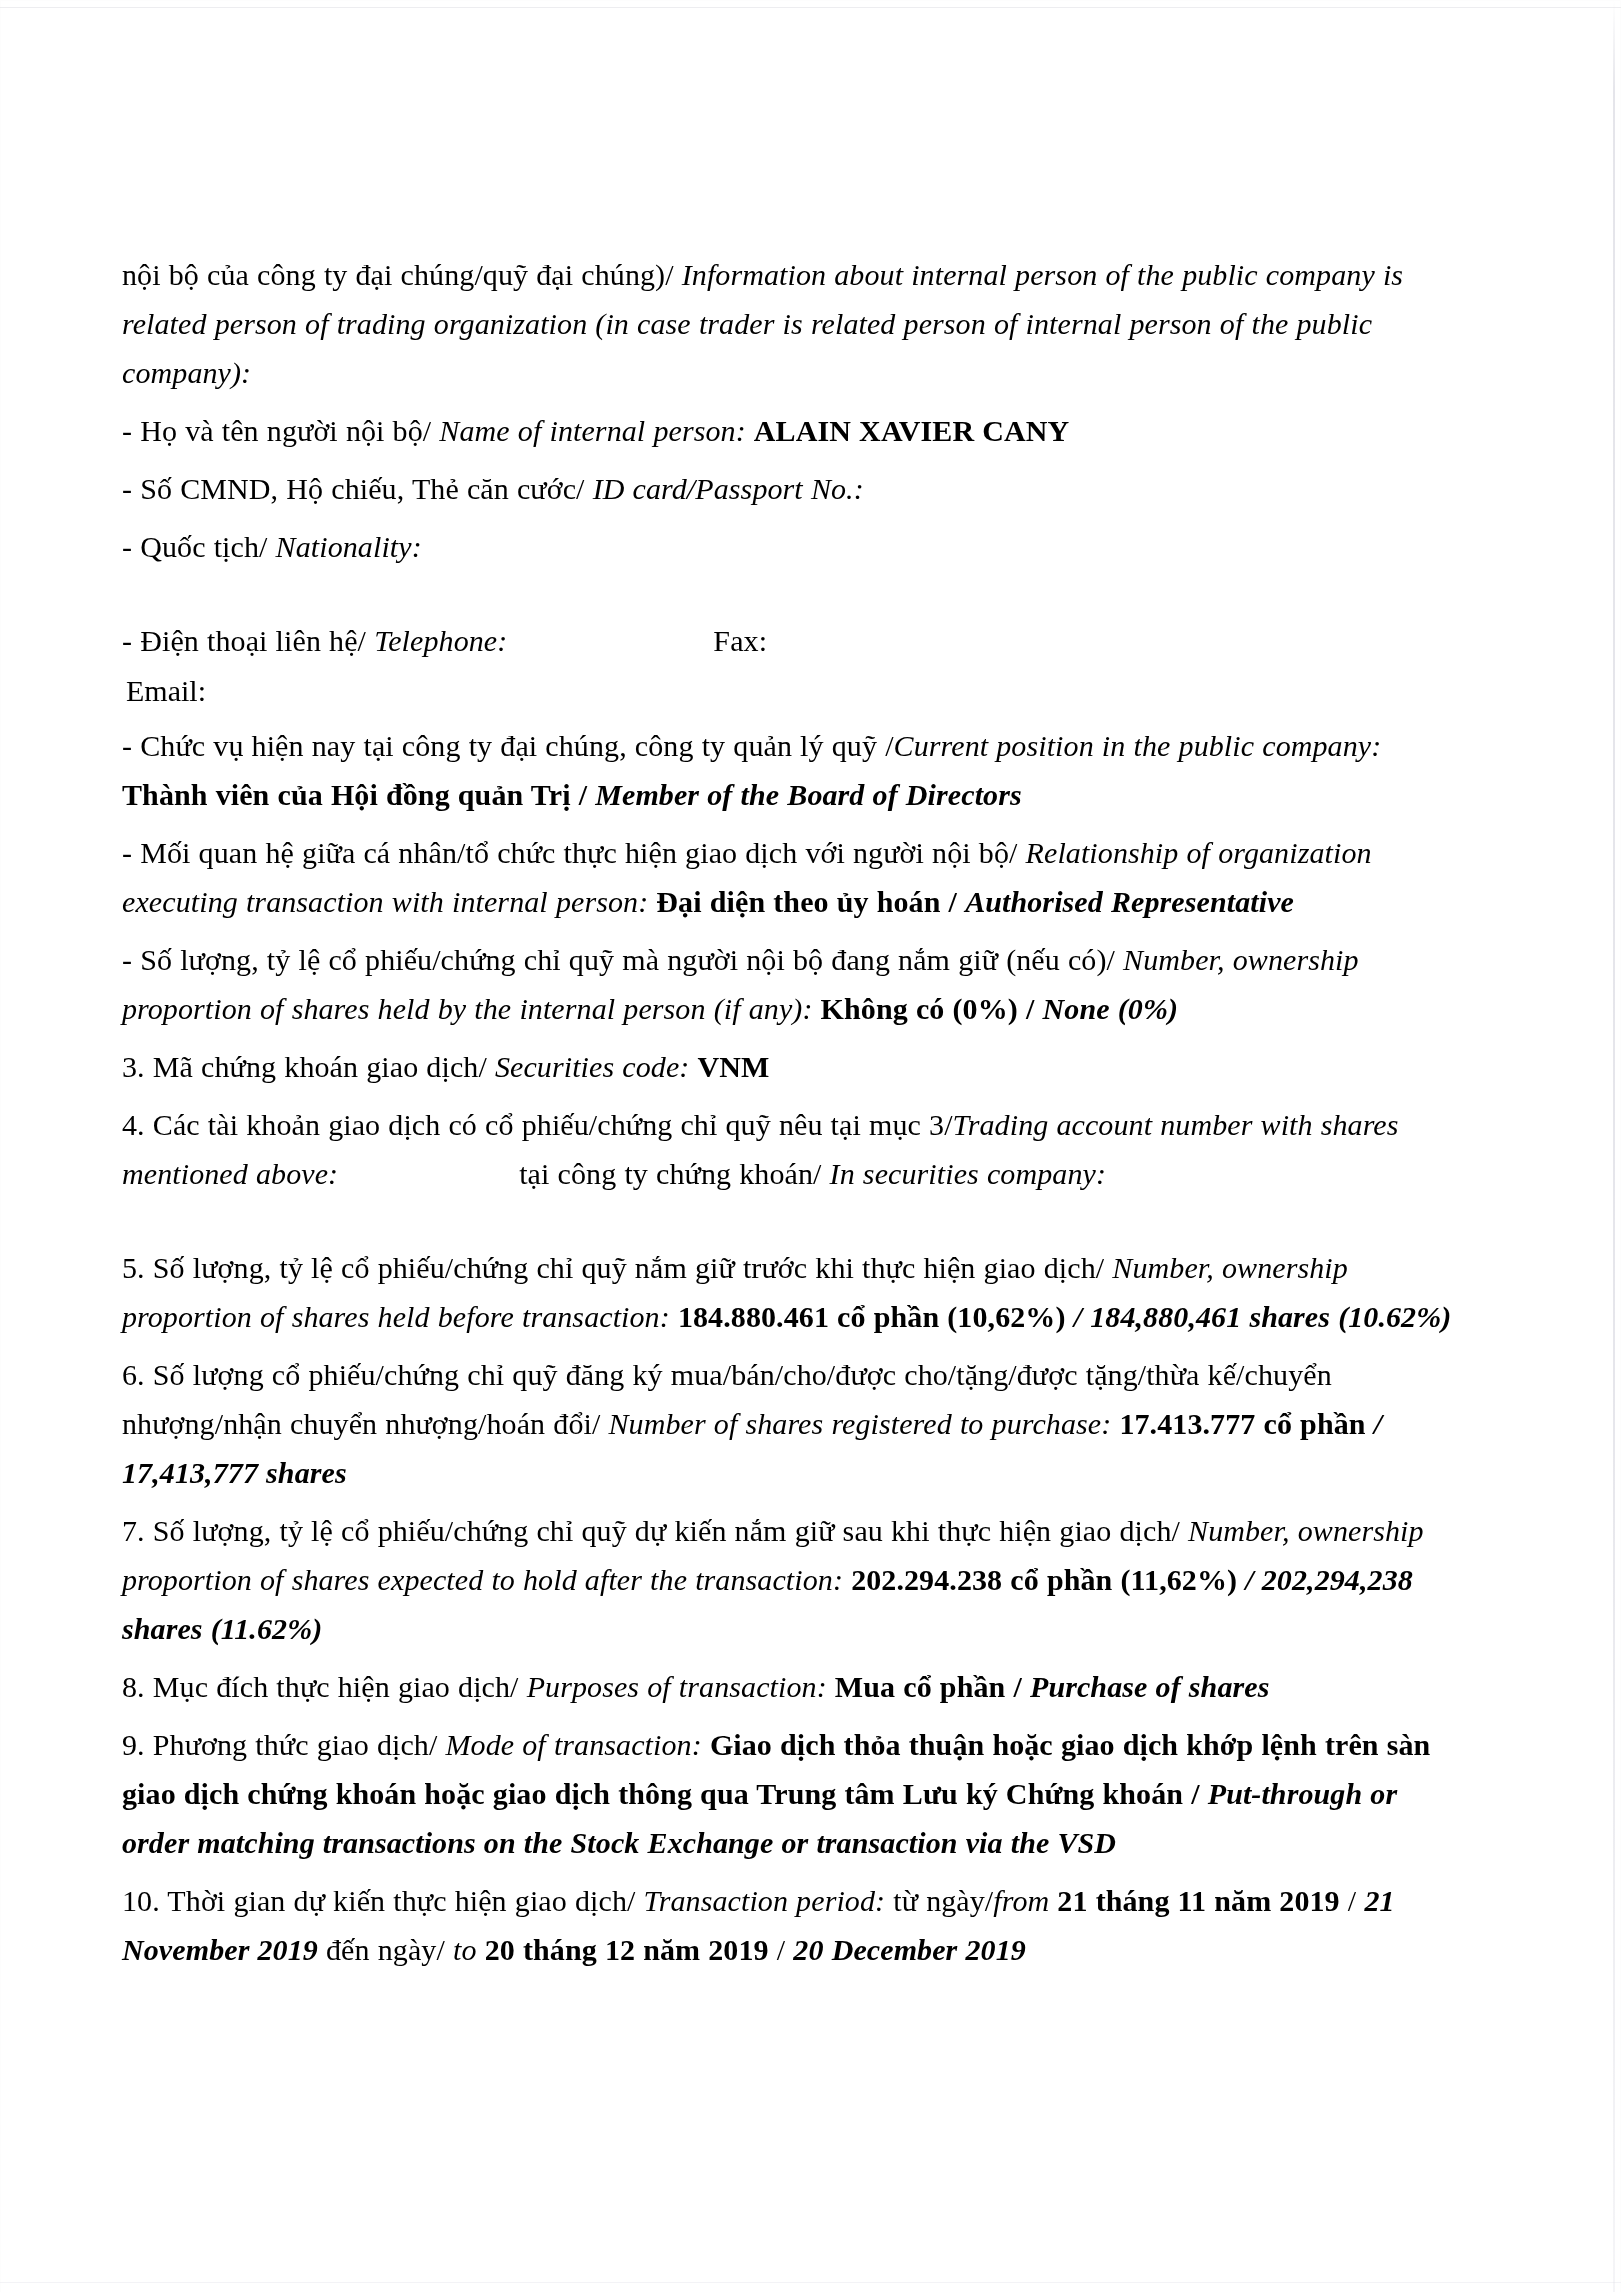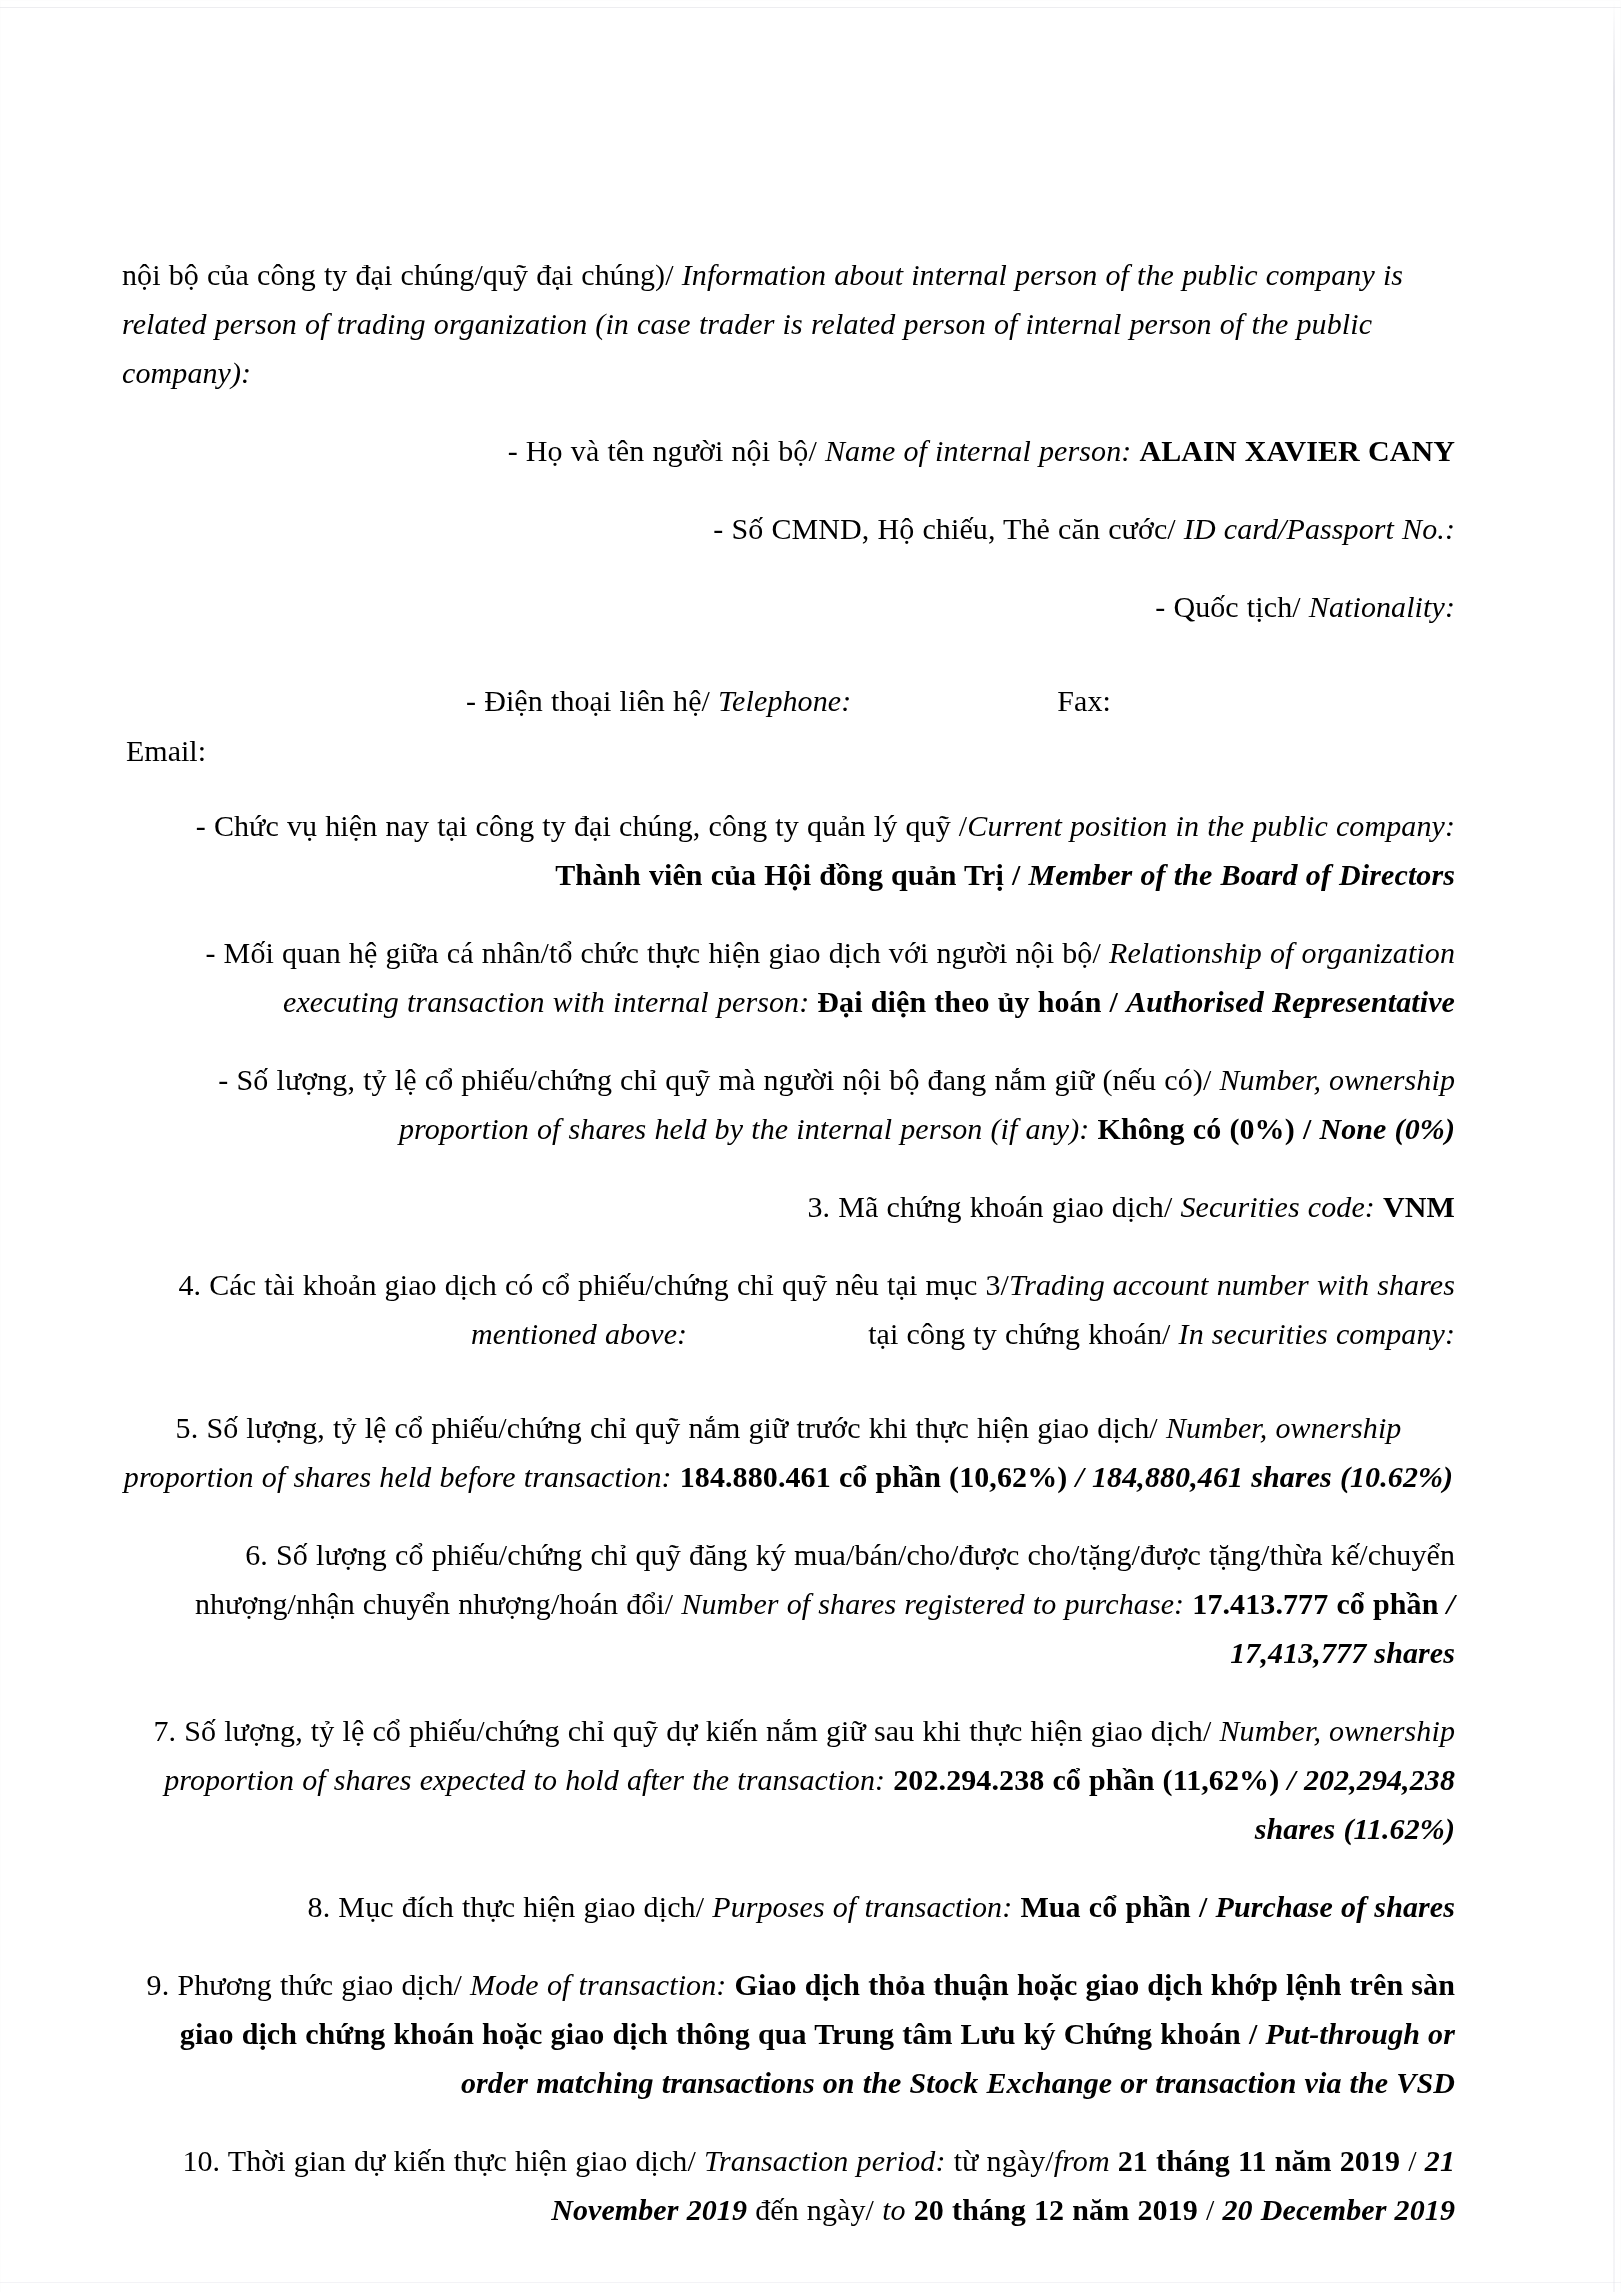--- a/index.html
+++ b/index.html
@@ -57,22 +57,22 @@
 
   p.para {
     margin: 0 0 0 0;
     font-size: 30px;
     line-height: 49px;
     text-align: justify;
     text-justify: inter-word;
     letter-spacing: 0.1px;
     word-spacing: 0.5px;
   }
-  p.para.gap-md  { margin-top: 29px; text-align: right; }
-  p.para.gap-lg  { margin-top: 45px; text-align: center; }
+  p.para.gap-md  { margin-top: 9px; }
+  p.para.gap-lg  { margin-top: 45px; }
   p.para.nogap   { margin-top: 0; }
   p.last-line-left { text-align: left; }
 
   .vi { font-style: normal; font-weight: normal; }
   .en { font-style: italic; font-weight: normal; }
   .vb { font-style: normal; font-weight: bold; }
   .eb { font-style: italic; font-weight: bold; }
 
   .tab-fax { display: inline-block; width: 206px; }
   .tab-acct { display: inline-block; width: 181px; }

